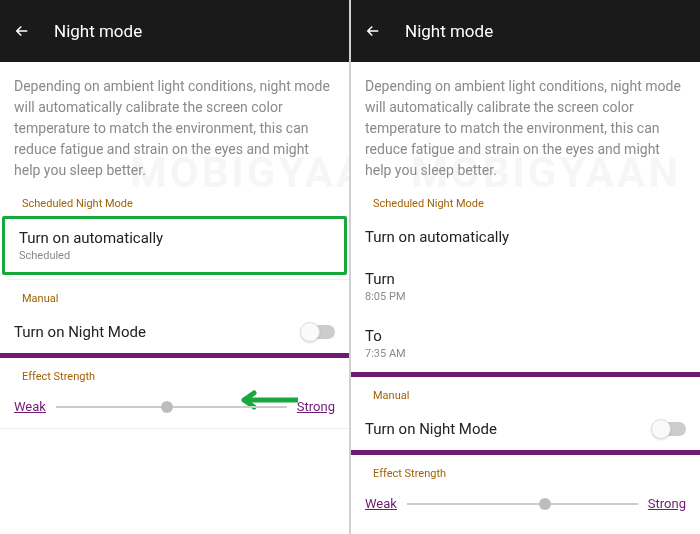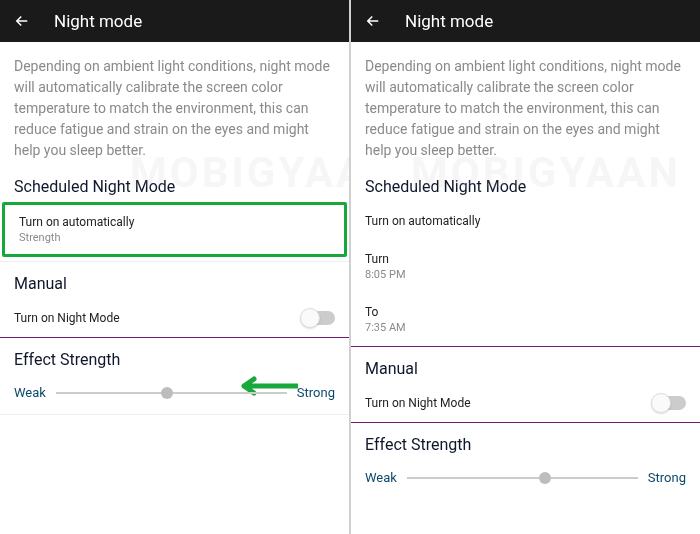--- a/index.html
+++ b/index.html
@@ -1,32 +1,32 @@
 <!DOCTYPE html>
 <html><head>
 <meta charset="utf-8">
 <style>
   * { margin: 0; padding: 0; box-sizing: border-box; font-family: -apple-system, BlinkMacSystemFont, "Segoe UI", Roboto, sans-serif; }
   body { background: #e8e8e8; width: 700px; height: 534px; overflow: hidden; position: relative; }
   .container { display: flex; gap: 2px; height: 100%; background: #d0d0d0; }
   .pane { background: #fff; flex: 1; display: flex; flex-direction: column; position: relative; overflow: hidden; }
-  .header { background: #1a1a1a; color: #fff; height: 42px; display: flex; align-items: center; padding: 0 12px; }
+  .header { background: #1a1a1a; color: #fff; height: 62px; display: flex; align-items: center; padding: 0 12px; }
   .back-arrow { width: 20px; height: 20px; display: flex; align-items: center; justify-content: center; margin-right: 22px; cursor: pointer; }
   .title { font-size: 17px; font-weight: 400; }
   .desc { color: #8a8a8a; font-size: 14px; line-height: 1.5; padding: 14px 14px 10px 14px; }
-  .section-label { color: #0f172a; font-size: 16px; font-weight: 400; padding: 6px 14px; }
-  .item { padding: 12px 14px; border-bottom: 1px solid #701a75; cursor: pointer; display: flex; align-items: center; justify-content: space-between; }
+  .section-label { color: #a16207; font-size: 11px; font-weight: 400; padding: 6px 14px; margin-left: 8px; }
+  .item { padding: 12px 14px; border-bottom: 5px solid #701a75; cursor: pointer; display: flex; align-items: center; justify-content: space-between; }
   .item-text { display: flex; flex-direction: column; }
-  .item-title { font-size: 12px; color: #222; }
+  .item-title { font-size: 15px; color: #222; }
   .item-sub { font-size: 11px; color: #8a8a8a; margin-top: 2px; }
   .item.highlighted { border: 3px solid #16a83b; border-radius: 2px; padding: 10px 14px; margin: 0 2px; }
   .toggle { width: 34px; height: 14px; background: #ccc; border-radius: 10px; position: relative; }
   .toggle::after { content: ""; position: absolute; width: 18px; height: 18px; background: #fafafa; border: 1px solid #ddd; border-radius: 50%; top: -3px; left: -1px; box-shadow: 0 1px 2px rgba(0,0,0,0.15); }
   .slider-row { display: flex; align-items: center; padding: 10px 14px 14px 14px; gap: 10px; border-bottom: 1px solid #eee; }
-  .slider-label { color: #0c4a6e; font-size: 13px; }
+  .slider-label { color: #701a75; font-size: 13px; text-decoration: underline; }
   .slider-track { flex: 1; height: 2px; background: #ccc; position: relative; }
   .slider-thumb { position: absolute; width: 12px; height: 12px; background: #bdbdbd; border-radius: 50%; top: -5px; transform: translateX(-50%); }
   .arrow-callout { position: absolute; left: 232px; top: 174px; width: 66px; height: 20px; pointer-events: none; }
   .watermark { position: absolute; font-size: 42px; font-weight: 700; color: rgba(180,185,190,0.12); letter-spacing: 3px; white-space: nowrap; pointer-events: none; margin-left: 40px; }
   .wm-left { top: 148px; left: 90px; }
   .wm-right { top: 148px; left: 20px; }
   .spacer { height: 4px; }
   .divider-top { border-top: 1px solid #eee; }
 </style>
 </head>
@@ -44,21 +44,21 @@
       </div>
       <div class="title">Night mode</div>
     </div>
     <div class="desc">Depending on ambient light conditions, night mode will automatically calibrate the screen color temperature to match the environment, this can reduce fatigue and strain on the eyes and might help you sleep better.</div>
     <div class="section-label">Scheduled Night Mode</div>
 
     <div style="position:relative;">
       <div class="item highlighted">
         <div class="item-text">
           <span class="item-title">Turn on automatically</span>
-          <span class="item-sub">Strength</span>
+          <span class="item-sub">Scheduled</span>
         </div>
       </div>
       <div class="arrow-callout">
         <svg width="66" height="20" viewBox="0 0 66 20">
             <path d="M66 10 H12 M12 10 L22 3 M12 10 L22 17" stroke="#18a83c" stroke-width="5" fill="none" stroke-linecap="round"></path>
           </svg>
       </div>
     </div>
 
     <div class="spacer"></div>

